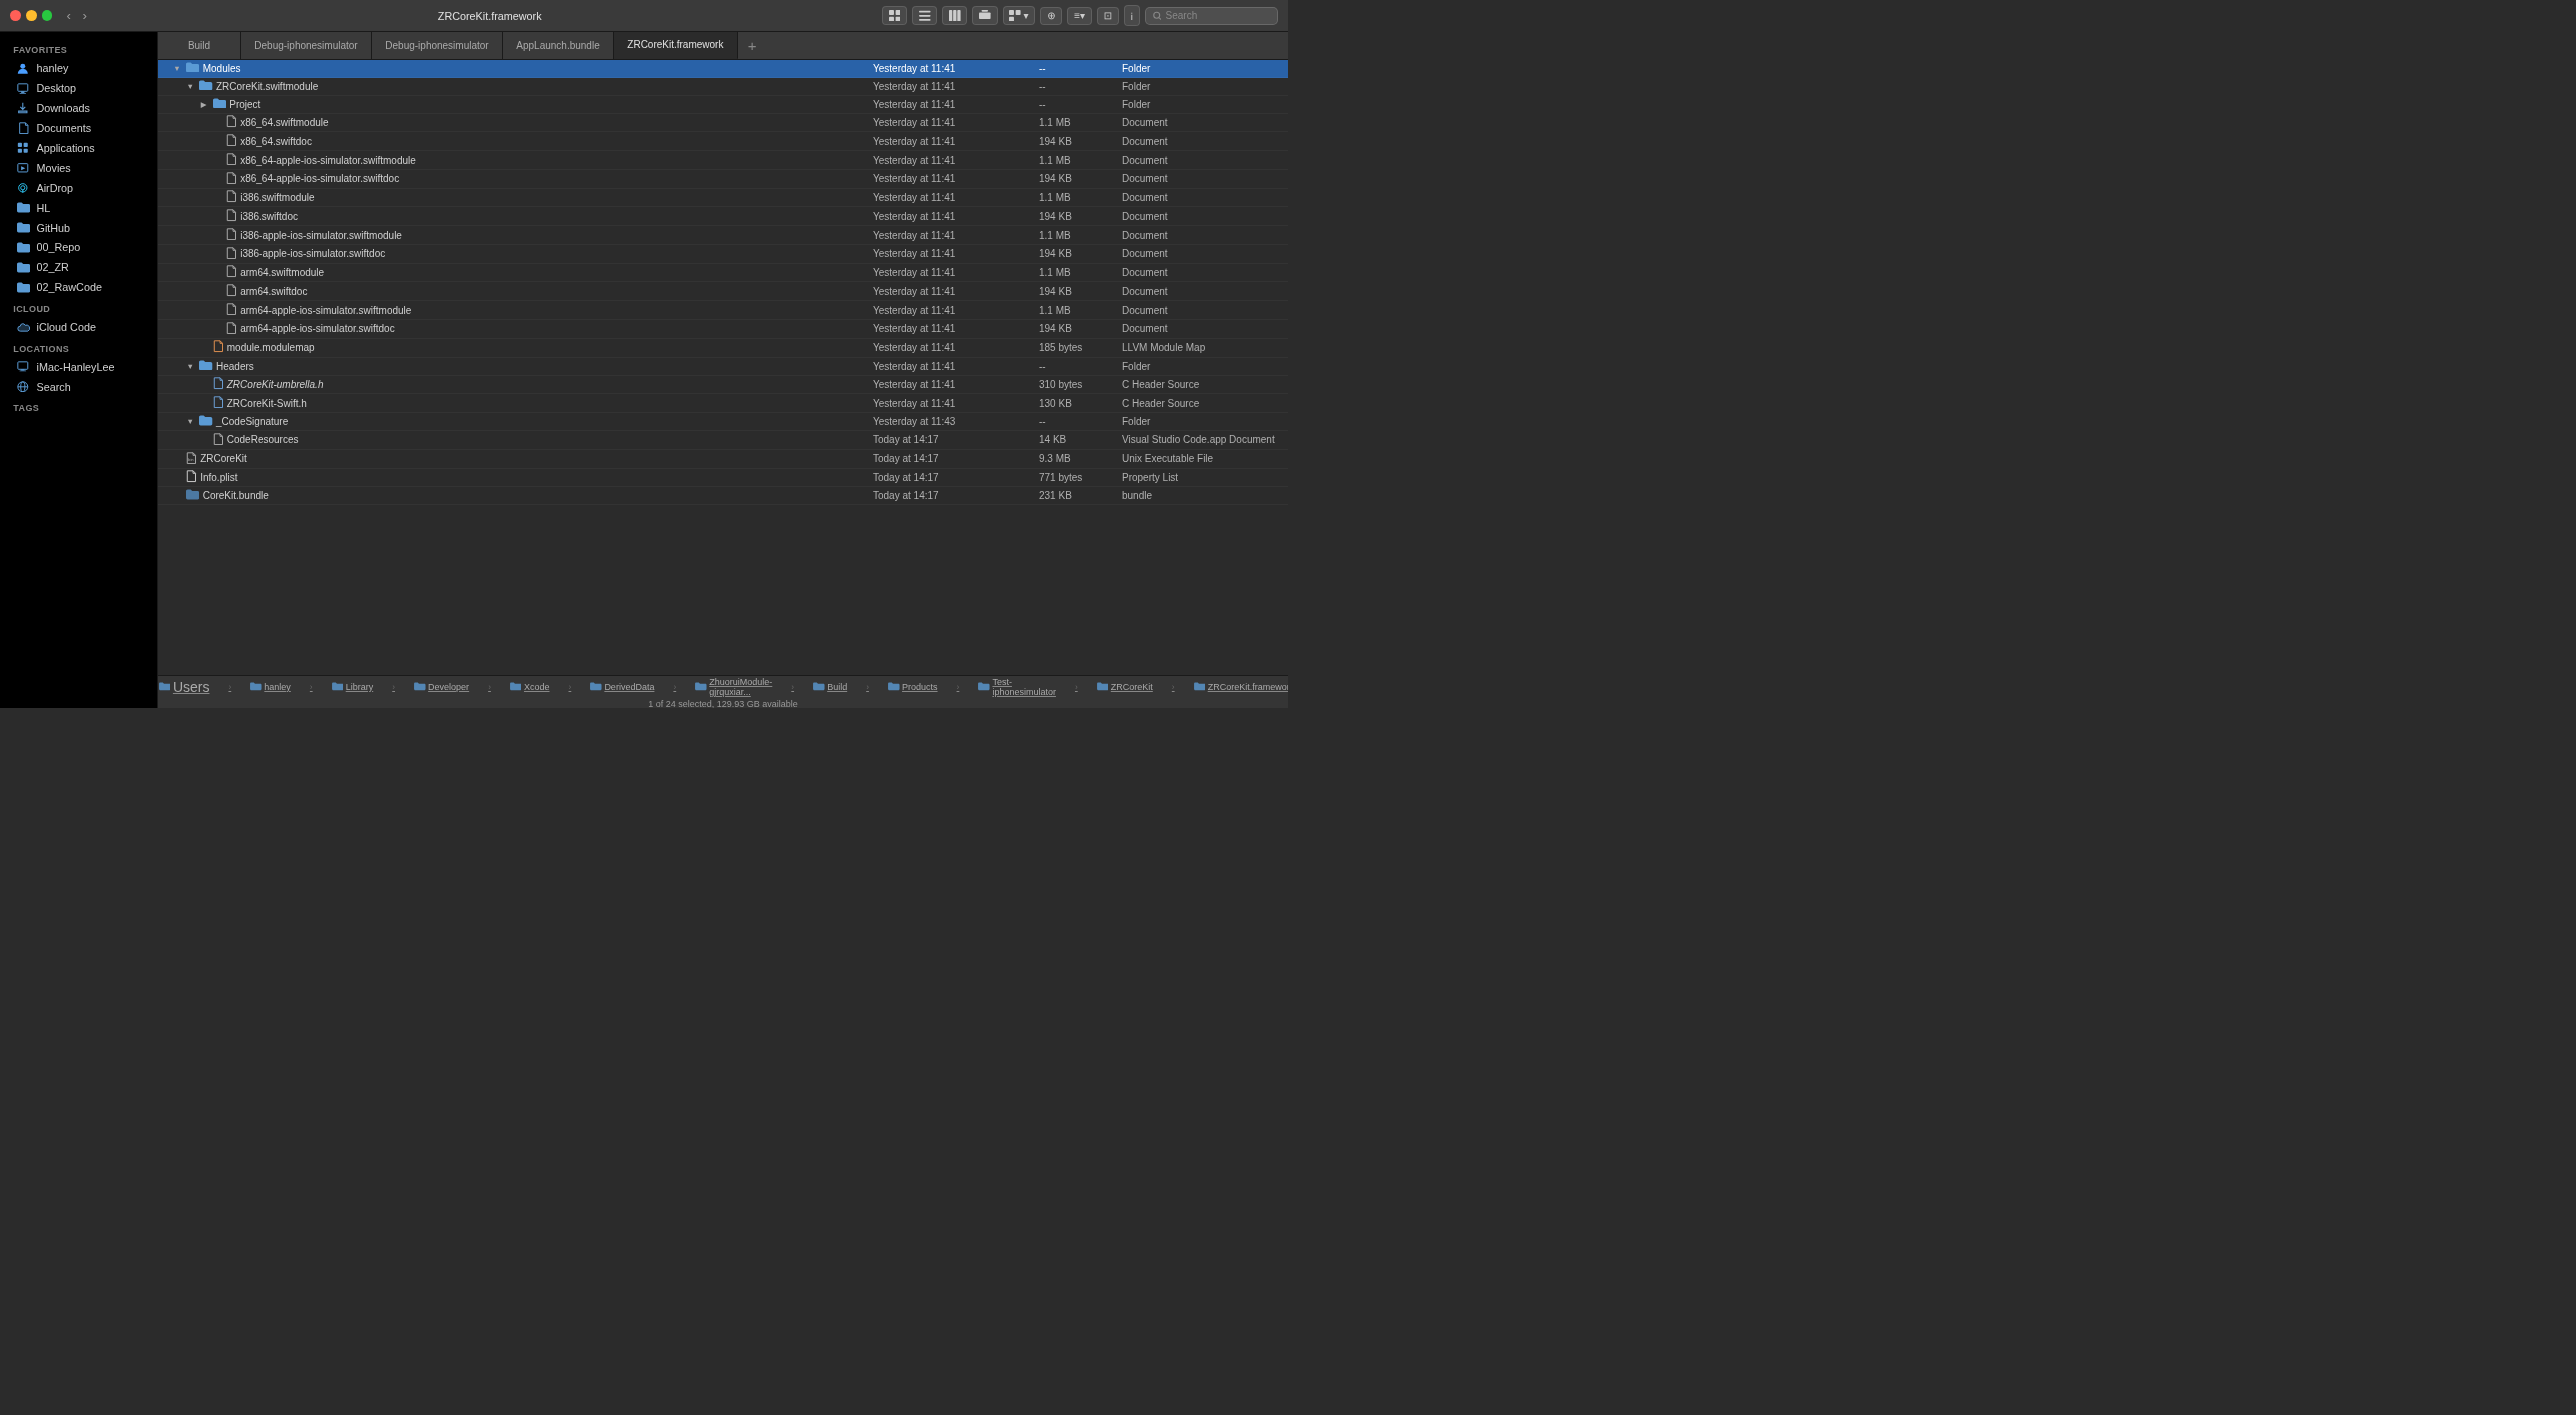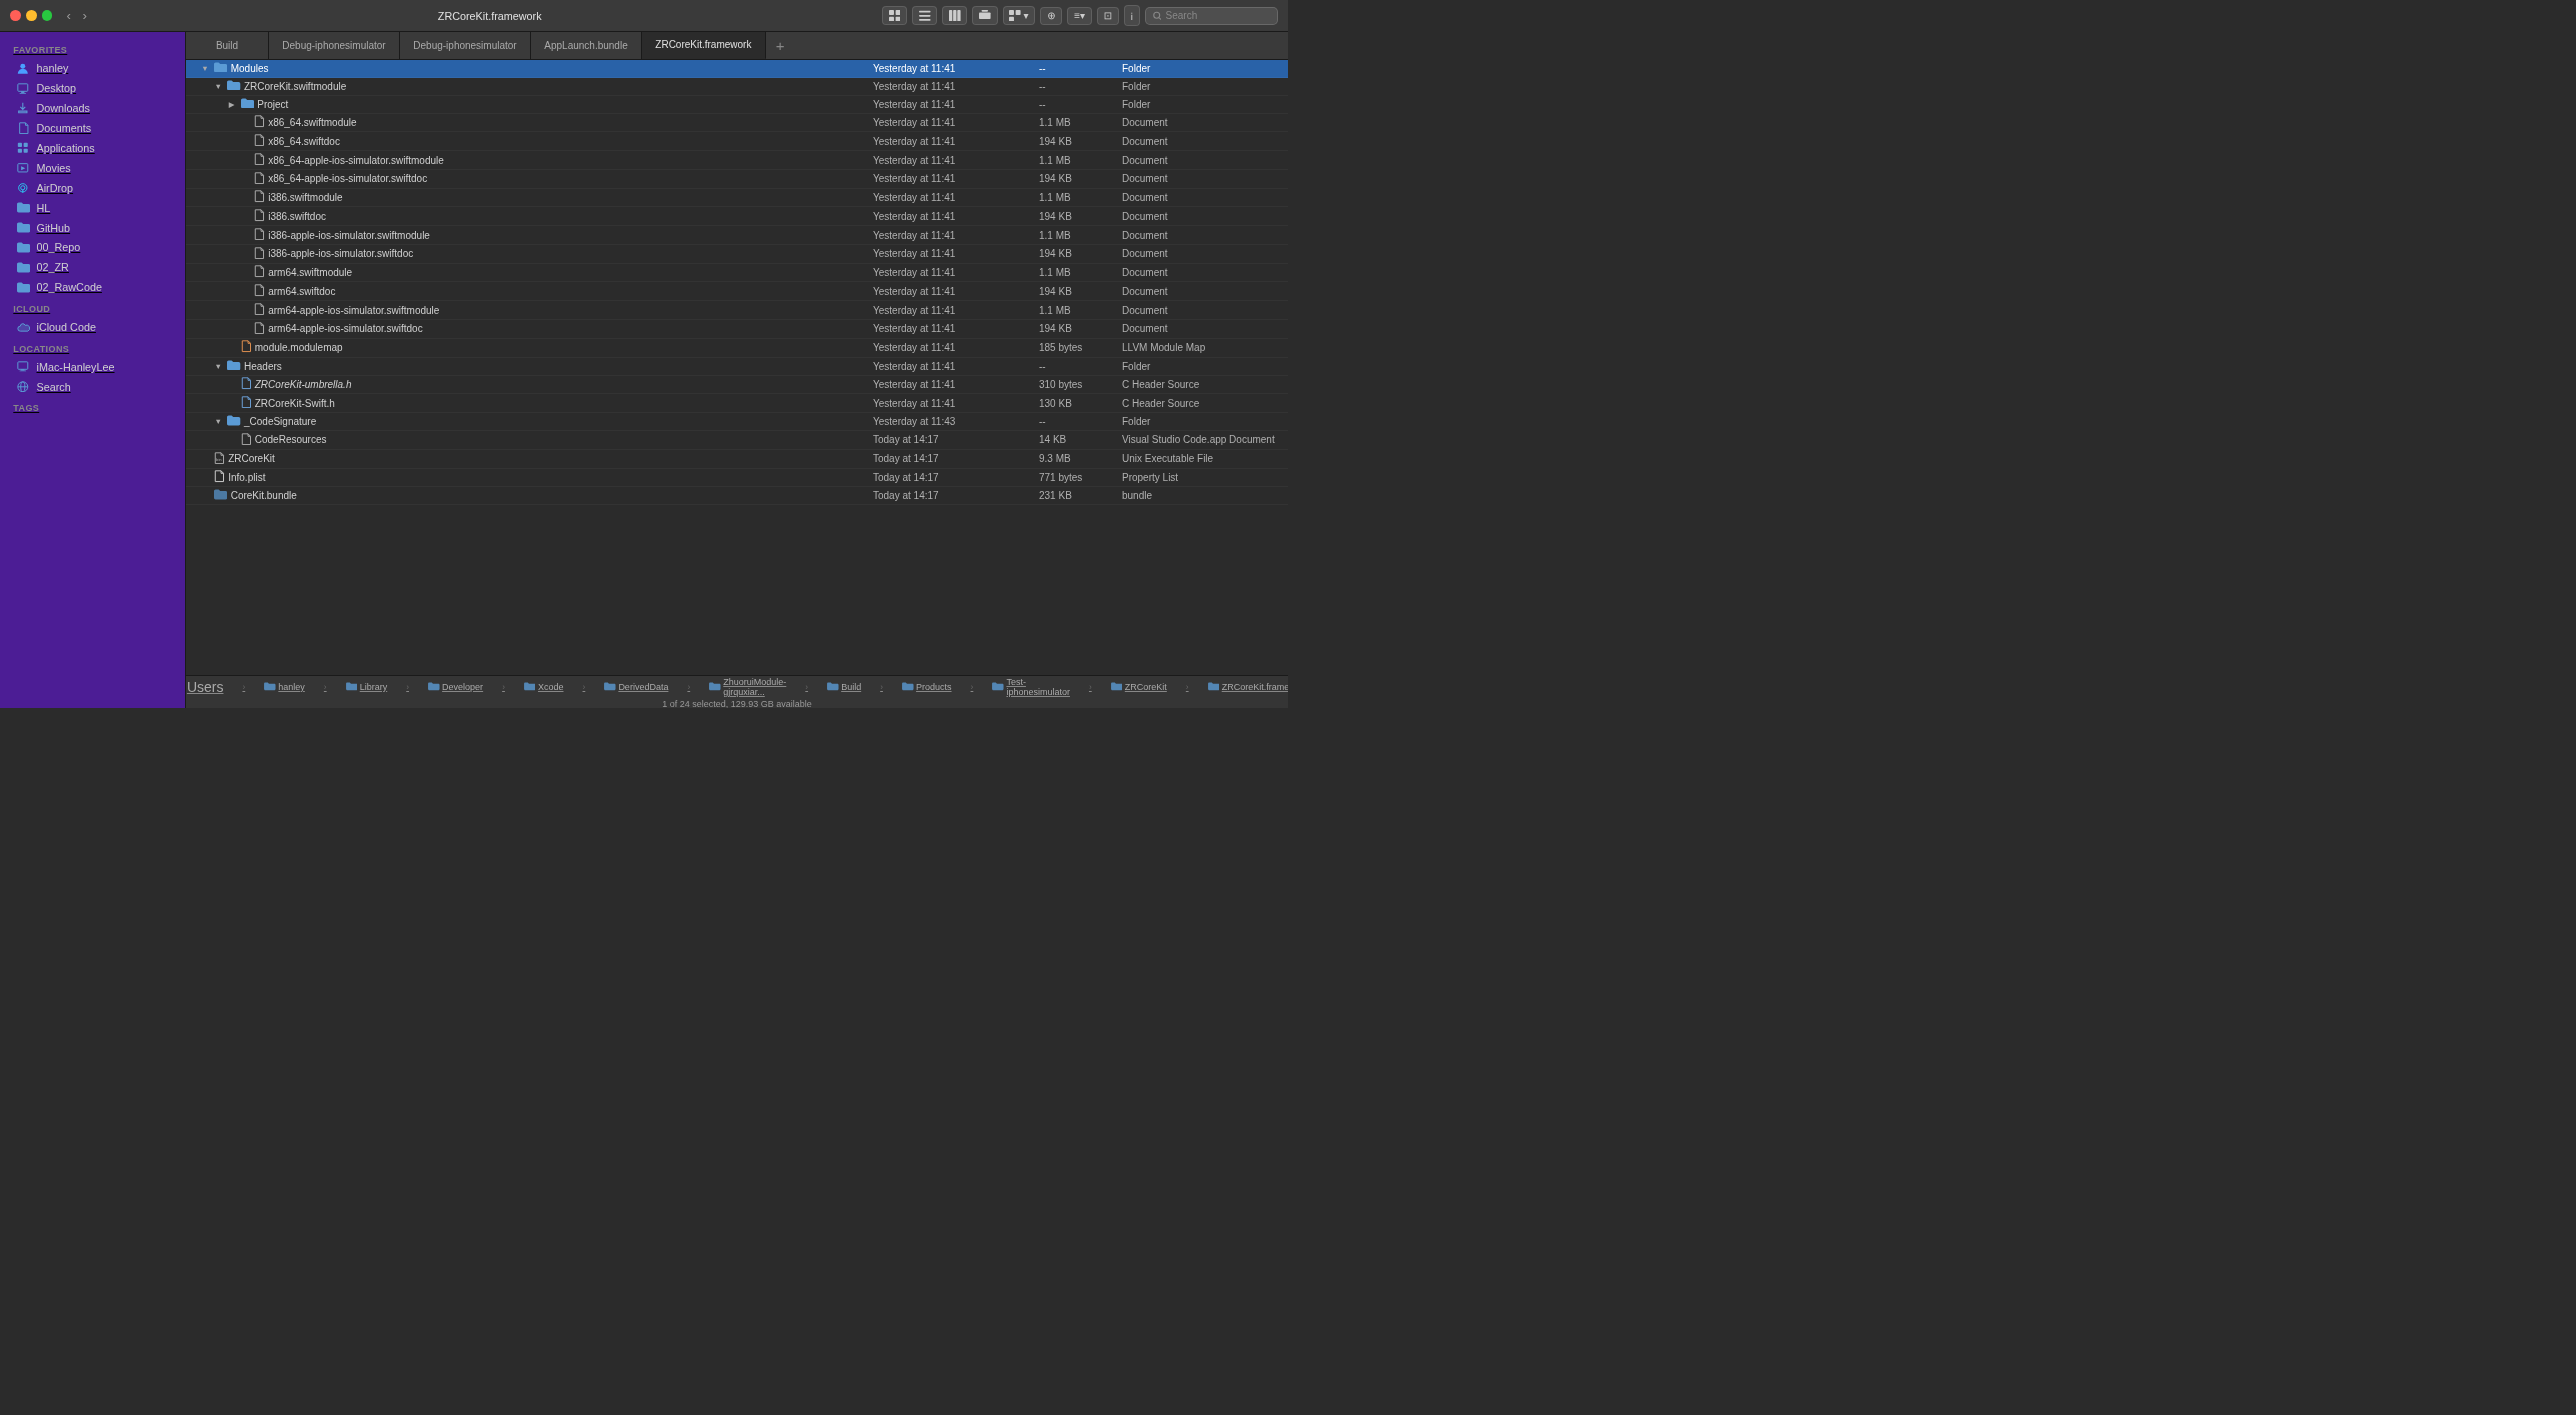--- a/index.html
+++ b/index.html
@@ -97,27 +97,26 @@
 
     
     .main-layout {
       display: flex;
       flex: 1;
       overflow: hidden;
     }
 
     
     .sidebar {
-      width: 186px;
-      background: #4c1d95;
+      width: 158px;
+      background: #000000;
       border-right: 0.8px solid #1a1a1a;
       overflow-y: auto;
       flex-shrink: 0;
       padding: 6.6px 0;
-      text-decoration: underline;
     }
     .sidebar::-webkit-scrollbar { width: 5px; }
     .sidebar::-webkit-scrollbar-thumb { background: #555; border-radius: 2.5px; }
     .sidebar-section-label {
       color: #888;
       font-size: 9px;
       font-weight: 600;
       padding: 6.6px 13.3px 3.3px;
       text-transform: uppercase;
       letter-spacing: 0.4px;

